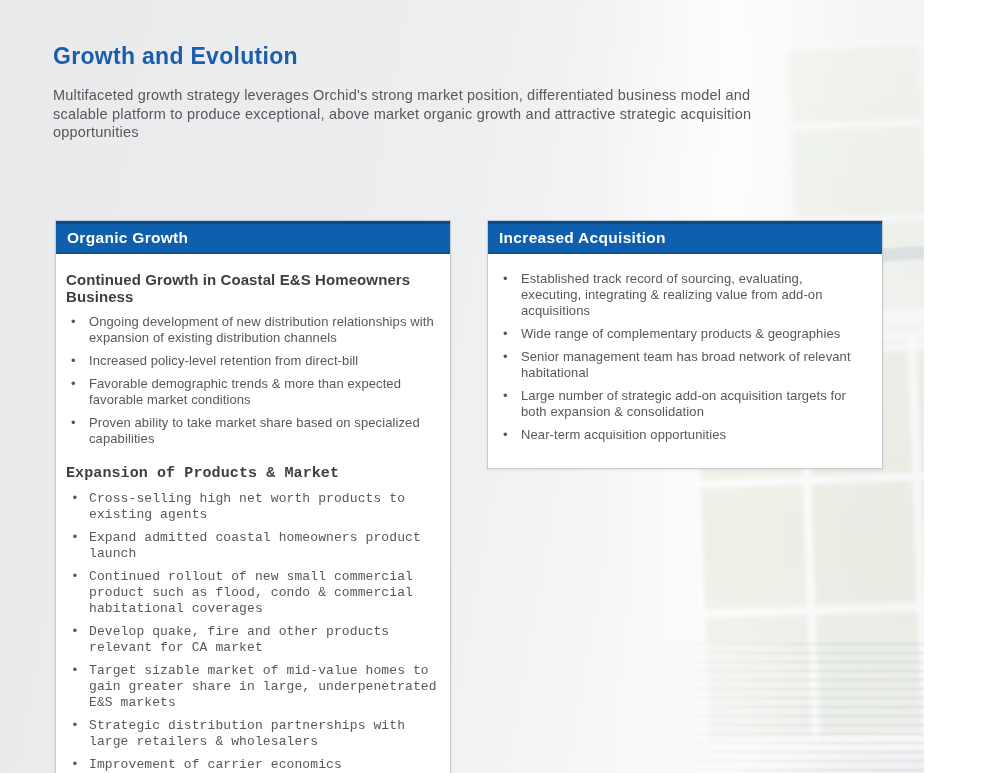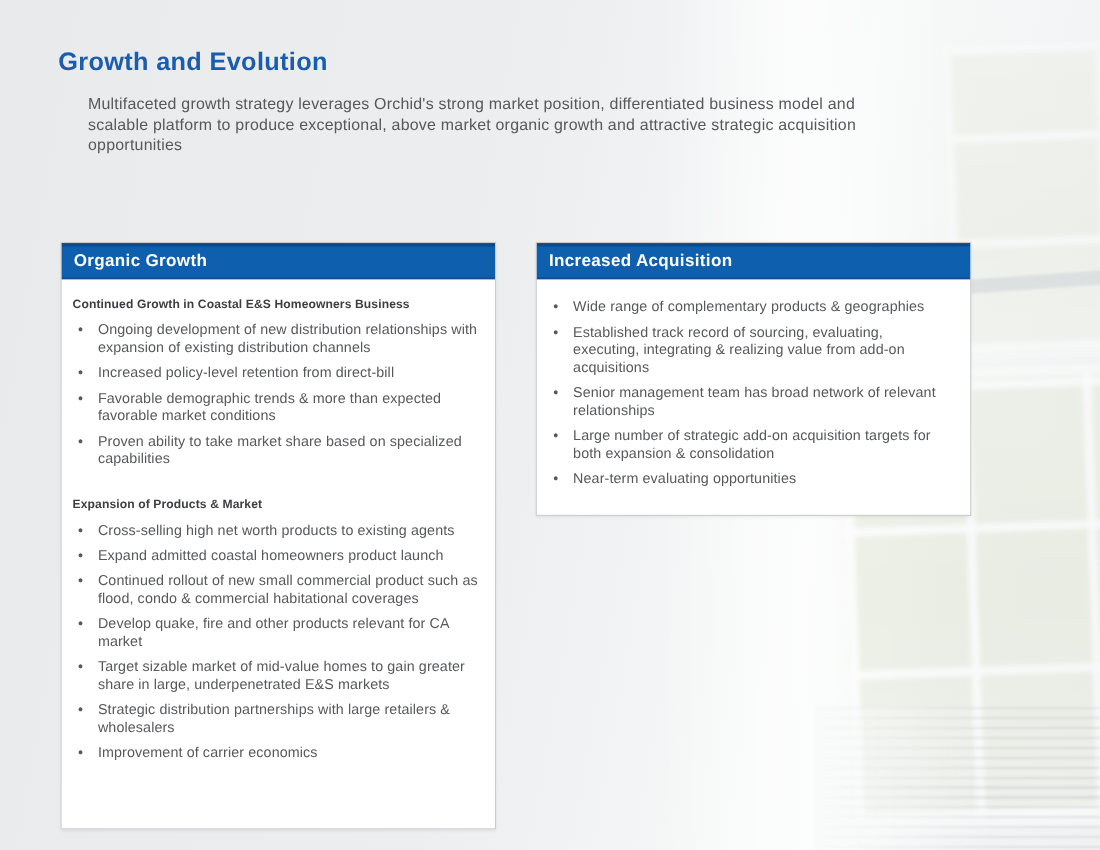--- a/index.html
+++ b/index.html
@@ -1,20 +1,20 @@
 <!DOCTYPE html>
 <html><head>
 <meta charset="utf-8">
 <style>
   html, body { margin: 0; padding: 0; }
   body { font-family: "Liberation Sans", sans-serif; }
 
   .slide {
     position: relative;
-    width: 1000px;
+    width: 924px;
     height: 773px;
     overflow: hidden;
     background: linear-gradient(100deg, #e9eaec 0%, #edeeef 45%, #f7f8f8 72%, #f0f1f2 100%);
   }
 
   
   .photo-backdrop { position: absolute; inset: 0; overflow: hidden; }
   .pb-band {
     position: absolute; left: 600px; top: 0; width: 260px; height: 100%;
     background: linear-gradient(90deg, rgba(255,255,255,0), rgba(255,255,255,.75), rgba(255,255,255,0));
@@ -52,21 +52,21 @@
   .content { position: relative; z-index: 2; }
 
   h1.page-title {
     margin: 43px 0 0 53px;
     font-size: 23px;
     font-weight: bold;
     letter-spacing: .3px;
     color: #1b5dad;
   }
   p.page-subtitle {
-    margin: 16px 0 0 80px;
+    margin: 16px 0 0 53px;
     max-width: 742px;
     font-size: 14.5px;
     line-height: 18.5px;
     letter-spacing: .2px;
     color: #57585b;
   }
 
   .panels {
     position: absolute;
     top: 177px; left: 55px;
@@ -95,24 +95,24 @@
   }
   .panel-header span {
     color: #ffffff;
     font-size: 15.5px;
     font-weight: bold;
     letter-spacing: .3px;
   }
 
   .panel-body { padding: 17px 12px 18px 10px; }
 
-  .section + .section { margin-top: 28px; }
+  .section + .section { margin-top: 18px; font-family: Liberation Mono, monospace; }
   .section-heading {
     margin: 0 0 9px 0;
-    font-size: 11px;
+    font-size: 15px;
     font-weight: bold;
     letter-spacing: .1px;
     color: #3d3e42;
   }
   ul.bullets { margin: 0; padding: 0; list-style: none; }
   ul.bullets li {
     position: relative;
     padding-left: 23px;
     margin-bottom: 7px;
     font-size: 13px;
@@ -181,25 +181,25 @@
         </div>
       </section>
 
       <section class="panel panel-right">
         <header class="panel-header">
           <span>Increased Acquisition</span>
         </header>
         <div class="panel-body">
           <div class="section">
             <ul class="bullets">
+              <li>Established track record of sourcing, evaluating, executing, integrating &amp; realizing value from add-on acquisitions</li>
               <li>Wide range of complementary products &amp; geographies</li>
-              <li>Established track record of sourcing, evaluating, executing, integrating &amp; realizing value from add-on acquisitions</li>
-              <li>Senior management team has broad network of relevant relationships</li>
+              <li>Senior management team has broad network of relevant habitational</li>
               <li>Large number of strategic add-on acquisition targets for both expansion &amp; consolidation</li>
-              <li>Near-term evaluating opportunities</li>
+              <li>Near-term acquisition opportunities</li>
             </ul>
           </div>
         </div>
       </section>
 
     </div>
   </div>
 </div>
 
 </body></html>

